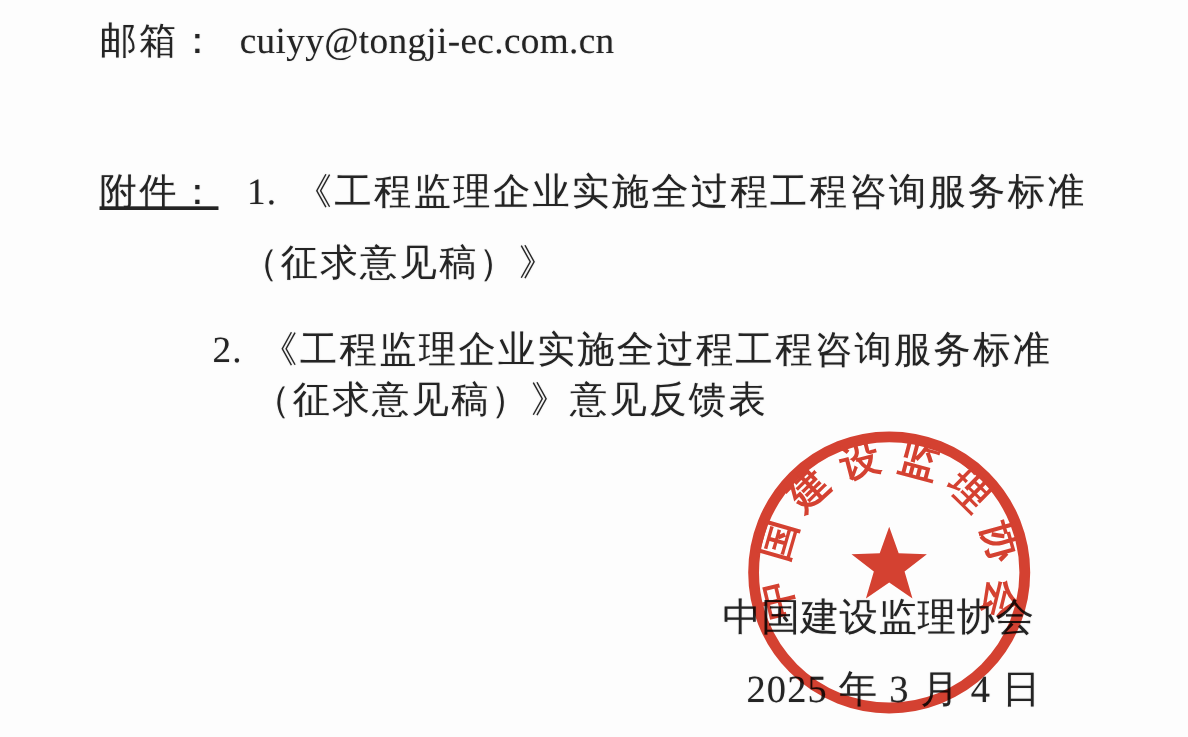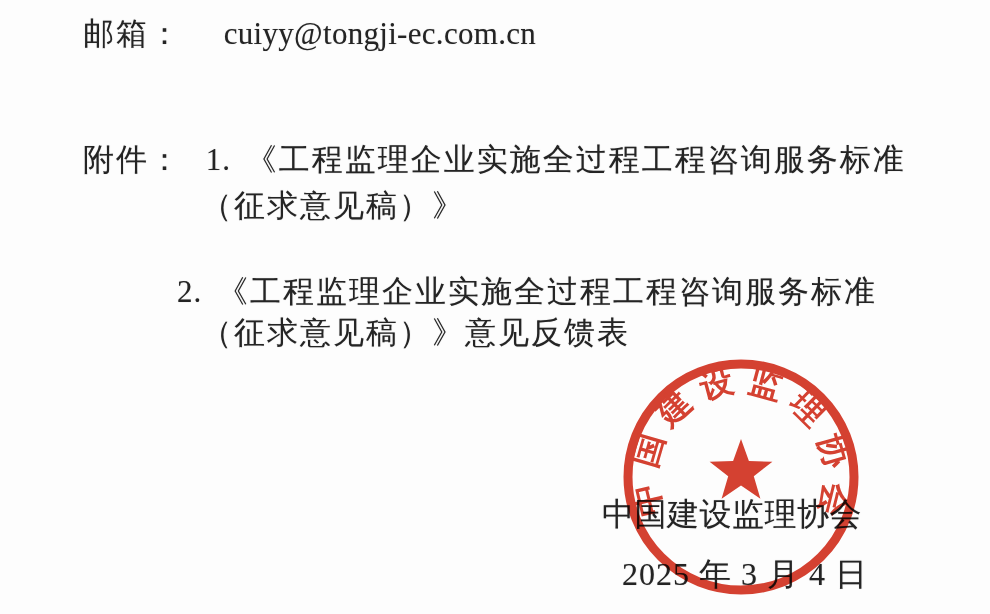--- a/index.html
+++ b/index.html
@@ -18,28 +18,29 @@
   .line {
     position: absolute;
     white-space: nowrap;
     font-size: 31px;
     letter-spacing: 2px;
     line-height: 40px;
     text-shadow: 0 0 1px rgba(45,45,45,0.35);
   }
   .latin {
     letter-spacing: 0.3px;
-    margin-left: 32px;
+    margin-left: 8px;
   }
   .num {
     letter-spacing: 1px;
     margin-right: 5px;
   }
   .label {
     margin-right: 14px;
+    text-decoration: underline;
   }
   .org-line {
     font-size: 32px;
     letter-spacing: 0.5px;
   }
   .date-line {
     font-size: 32px;
     letter-spacing: 1px;
   }
   .seal {
@@ -66,30 +67,30 @@
     <span>邮箱：</span>
     <span class="latin">cuiyy@tongji-ec.com.cn</span>
   </div>
 
   <div class="line" style="left:83px; top:140px;">
     <span class="label">附件：</span>
     <span class="num">1.</span>
     <span>《工程监理企业实施全过程工程咨询服务标准</span>
   </div>
 
-  <div class="line" style="left:201px; top:186px;">
+  <div class="line" style="left:201px; top:202px;font-family:Liberation Mono, monospace;">
     <span>（征求意见稿）》</span>
   </div>
 
   <div class="line" style="left:177px; top:272px;">
     <span class="num">2.</span>
     <span>《工程监理企业实施全过程工程咨询服务标准</span>
   </div>
 
-  <div class="line" style="left:201px; top:313px;">
+  <div class="line" style="left:211px; top:313px;">
     <span>（征求意见稿）》意见反馈表</span>
   </div>
 
   <div class="line org-line" style="left:602px; top:494px;">中国建设监理协会</div>
 
   <div class="line date-line" style="left:622px; top:554px;">2025 年 3 月 4 日</div>
 
   <svg class="seal" viewBox="0 0 250 250">
     <circle cx="125" cy="125" r="113" fill="none" stroke-width="9" stroke="#d3301f"></circle>
     <polygon points="125,87 132.9,109.1 156.4,109.8 137.8,124.2 144.4,146.7 125,133.5 105.6,146.7 112.2,124.2 93.6,109.8 117.1,109.1" fill="#d3301f"></polygon>

